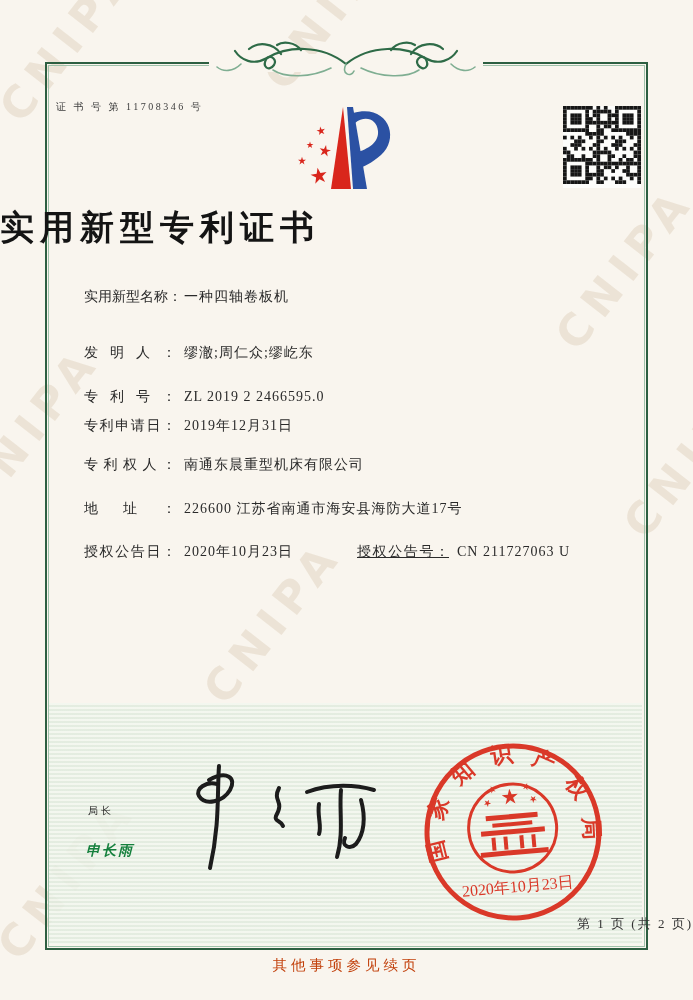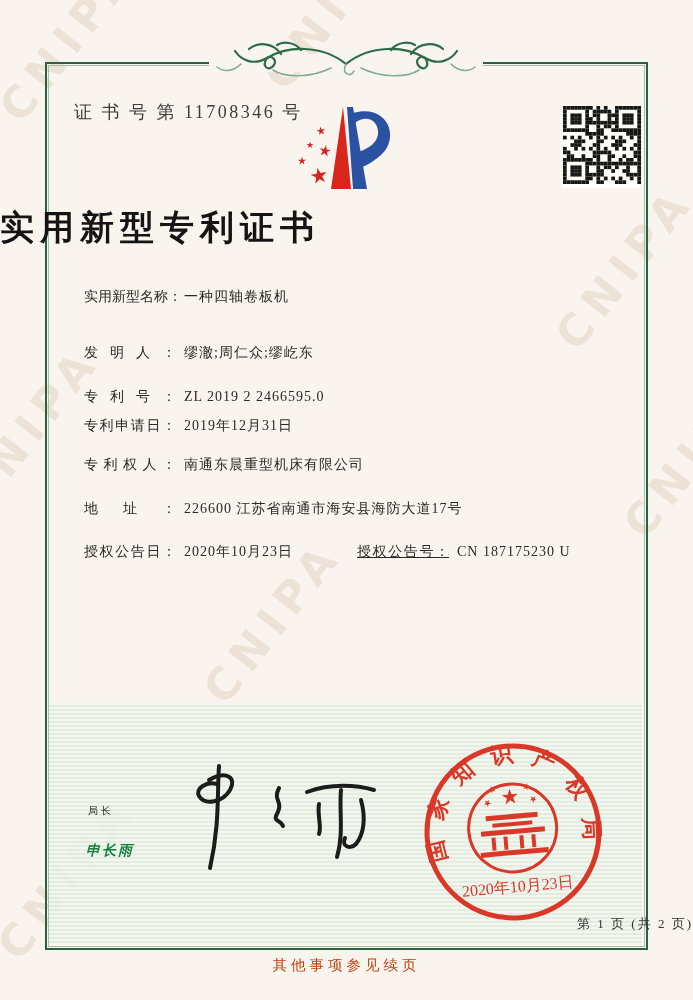--- a/index.html
+++ b/index.html
@@ -18,22 +18,22 @@
   }
   
   .frame{position:absolute; left:45px; top:62px; width:599px; height:884px;
     border:2px solid #2d5f41; z-index:2;}
   .frame-inner{position:absolute; inset:1px; border:1px solid #9fc2aa;}
   
   .stripes{position:absolute; left:49px; top:703px; width:593px; height:241px; z-index:2;
     background:repeating-linear-gradient(180deg,#f2f7ef 0 2px,#e0ebde 2px 4px);
     opacity:.85;}
   .ornament{position:absolute; left:181px; top:34px; z-index:3;}
-  .cert-no{position:absolute; left:74px; top:100px; z-index:4;
-    font-size:18px; letter-spacing:2.5px; color:#3c3c3c;}
+  .cert-no{position:absolute; left:56px; top:100px; z-index:4;
+    font-size:10px; letter-spacing:2.5px; color:#3c3c3c;}
   .logo{position:absolute; left:293px; top:101px; z-index:4;}
   .qr{position:absolute; left:563px; top:106px; z-index:4; background:#fdfdfb;}
   .title{position:absolute; left:0; right:0; top:205px; z-index:4;
     text-align:left; font-size:34px; font-weight:700; letter-spacing:6px; color:#141414;}
   .fields{position:absolute; left:84px; top:287px; right:50px; z-index:4; font-size:14px; color:#2a2a2a;}
   .frow{line-height:20px; white-space:nowrap;}
   .flabel{display:inline-block; width:92px; text-align:justify; text-align-last:justify; vertical-align:top;}
   .fvalue{margin-left:8px; letter-spacing:1px;}
   .flabel2{display:inline-block; width:92px; text-align:justify; text-align-last:justify; margin-left:64px;text-decoration:underline;}
   .mb1{margin-bottom:36px}.mb2{margin-bottom:24px}.mb3{margin-bottom:9px}
@@ -381,21 +381,21 @@
     <div class="frow mb4">
       <span class="flabel">专利申请日：</span><span class="fvalue">2019年12月31日</span>
     </div>
     <div class="frow mb5">
       <span class="flabel">专利权人：</span><span class="fvalue">南通东晨重型机床有限公司</span>
     </div>
     <div class="frow mb6">
       <span class="flabel">地址：</span><span class="fvalue">226600 江苏省南通市海安县海防大道17号</span>
     </div>
     <div class="frow">
-      <span class="flabel">授权公告日：</span><span class="fvalue">2020年10月23日</span><span class="flabel2">授权公告号：</span><span class="fvalue">CN 187175230 U</span>
+      <span class="flabel">授权公告日：</span><span class="fvalue">2020年10月23日</span><span class="flabel2">授权公告号：</span><span class="fvalue">CN 211727063 U</span>
     </div>
   </div>
 
 
   <div class="signoff-title">局长</div>
   <div class="signoff-name">申长雨</div>
 
   <svg class="signature" width="210" height="112" viewBox="0 0 210 112">
     <g fill="none" stroke="#1c1c1c" stroke-width="4" stroke-linecap="round">
       <path d="M34,18 C52,8 62,16 55,28 C48,40 30,44 24,34 C20,27 31,19 42,22"></path>

